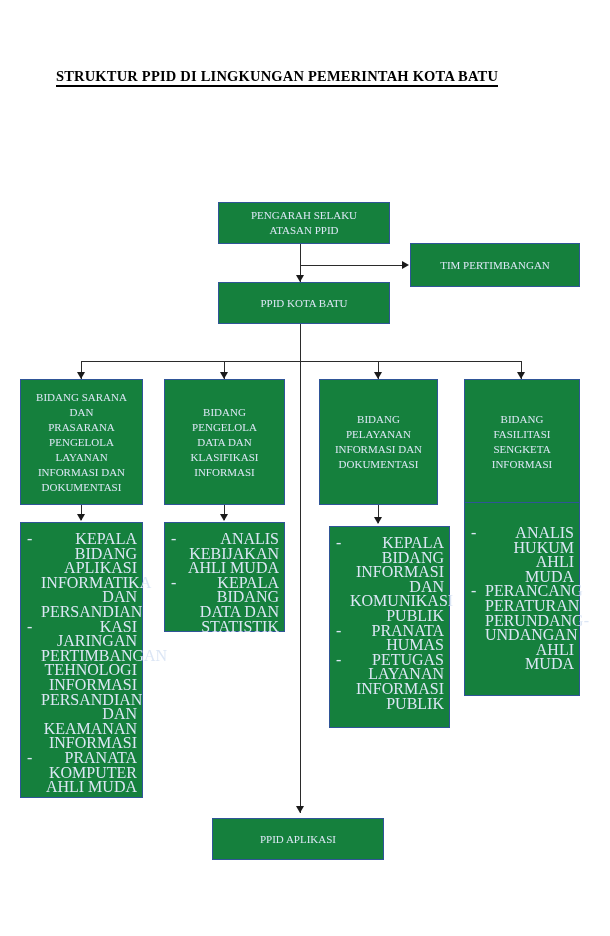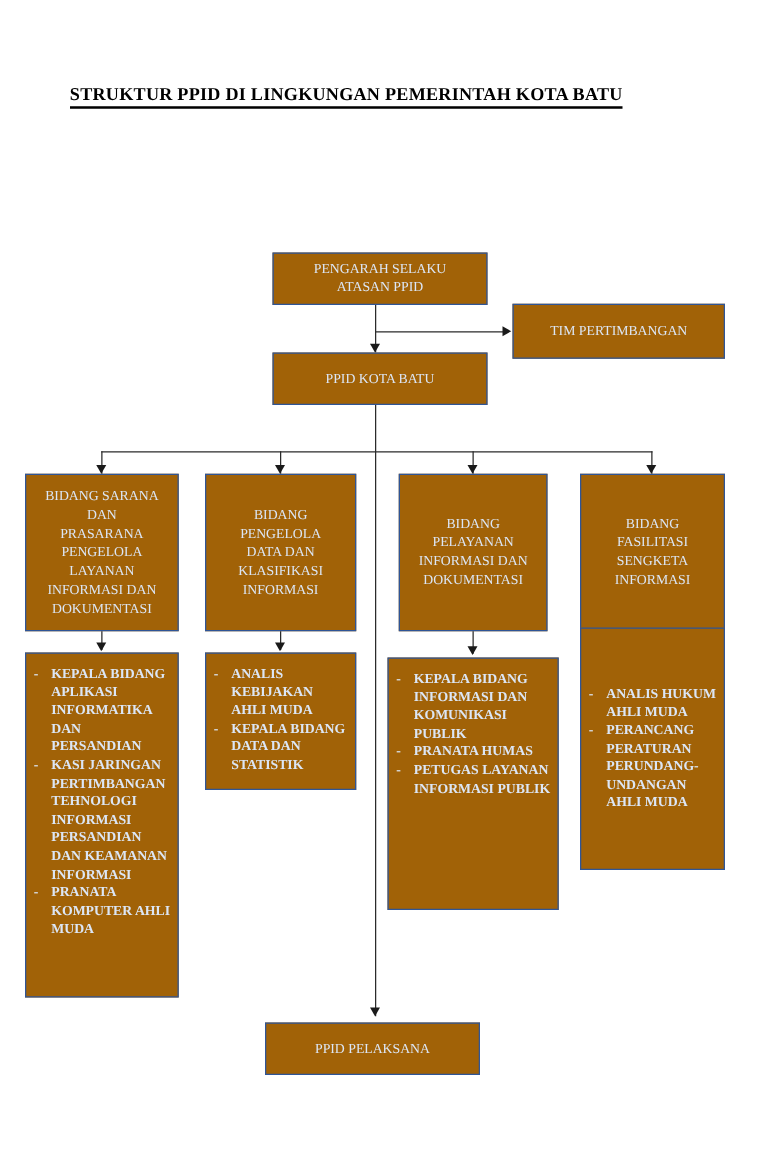--- a/index.html
+++ b/index.html
@@ -33,46 +33,45 @@
     color: #000000;
   }
   .title span {
     border-bottom: 2px solid #000000;
     padding-bottom: 1px;
   }
 
   
   .box {
     position: absolute;
-    background: #a16207;
+    background: #15803d;
     border: 1px solid #2F5597;
     box-sizing: border-box;
     color: #DCE6F5;
     font-size: 11px;
     line-height: 15px;
     text-align: center;
     display: flex;
     align-items: center;
     justify-content: center;
     padding: 2px 4px;
   }
   .box .lbl {
     display: block;
     width: 100%;
     white-space: pre-line;
   }
 
   
   .detail {
     display: block;
-    text-align: left;
+    text-align: right;
     padding: 9px 5px 5px 4px;
-    font-size: 11px;
+    font-size: 16px;
     line-height: 14.6px;
-    font-weight: bold;
   }
   .detail.vcenter {
     display: flex;
     align-items: center;
     padding-top: 5px;
   }
   .detail ul {
     list-style: none;
     margin: 0;
     padding: 0;
@@ -215,32 +214,32 @@
     </ul>
   </div>
 
   <div class="box detail" style="left:164px; top:522px; width:121px; height:110px;">
     <ul>
       <li>ANALIS KEBIJAKAN AHLI MUDA</li>
       <li>KEPALA BIDANG DATA DAN STATISTIK</li>
     </ul>
   </div>
 
-  <div class="box detail" style="left:310px; top:526px; width:137px; height:202px;">
+  <div class="box detail" style="left:329px; top:526px; width:121px; height:202px;">
     <ul>
       <li>KEPALA BIDANG INFORMASI DAN KOMUNIKASI PUBLIK</li>
       <li>PRANATA HUMAS</li>
       <li>PETUGAS LAYANAN INFORMASI PUBLIK</li>
     </ul>
   </div>
 
   <div class="box detail vcenter" style="left:464px; top:502px; width:116px; height:194px;">
     <ul>
       <li>ANALIS HUKUM AHLI MUDA</li>
       <li>PERANCANG PERATURAN PERUNDANG-UNDANGAN AHLI MUDA</li>
     </ul>
   </div>
 
   <div class="box" style="left:212px; top:818px; width:172px; height:42px;">
-    <span class="lbl">PPID PELAKSANA</span>
+    <span class="lbl">PPID APLIKASI</span>
   </div>
 
 </div>
 
 </body></html>

